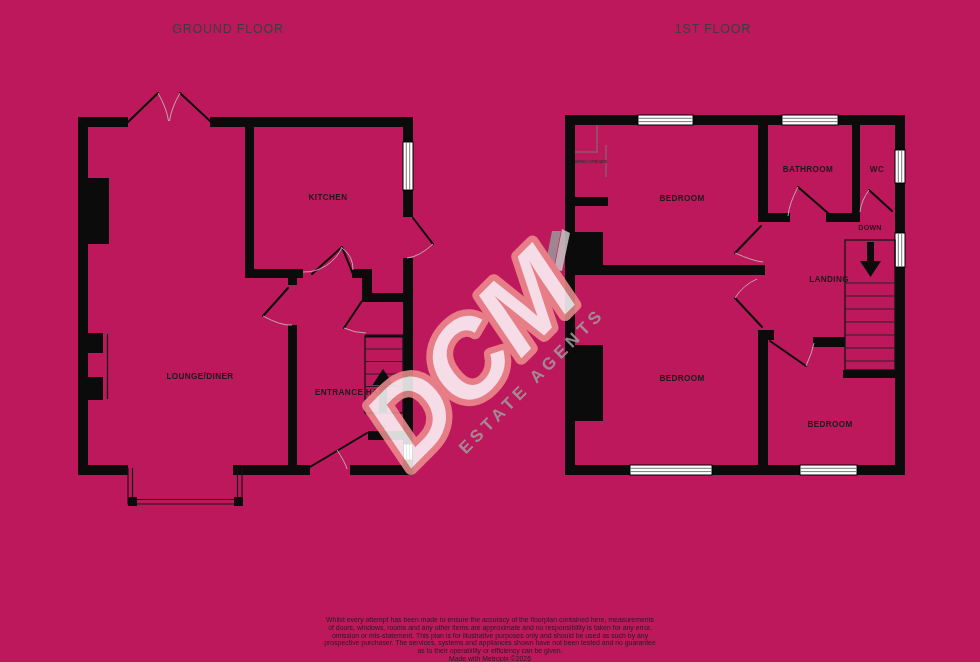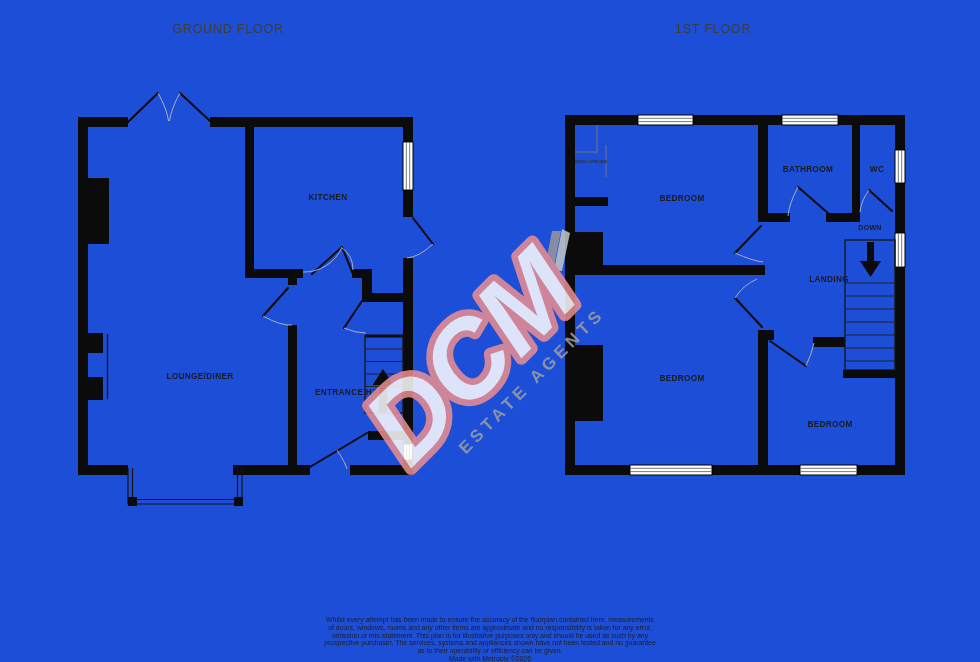--- a/index.html
+++ b/index.html
@@ -1,16 +1,16 @@
 <!DOCTYPE html>
 <html><head>
 <meta charset="utf-8">
 <style>
   html,body{margin:0;padding:0;background:#fff;}
-  #page{position:relative;width:980px;height:662px;background:#1d4ed8;overflow:hidden;}
+  #page{position:relative;width:980px;height:662px;background:#be185d;overflow:hidden;}
   svg{position:absolute;left:0;top:0;}
   text{font-family:"Liberation Sans",sans-serif;text-anchor:middle;}
   .t-title{font-size:12.5px;fill:#3d3d3d;letter-spacing:.8px;}
   .t-room{font-size:8.2px;font-weight:bold;fill:#1b1b1b;letter-spacing:.35px;}
   .t-dir{font-size:7px;font-weight:600;fill:#1b1b1b;letter-spacing:.3px;}
   .t-tiny{font-size:3.4px;font-weight:bold;fill:#333;}
   .t-disc{font-size:6.9px;fill:#1f1f1f;}
   .wall{fill:#0b0b0b;}
   .leaf{stroke:#0b0b0b;stroke-width:2;fill:none;stroke-linecap:round;}
   .arc{stroke:#b9b9b9;stroke-width:.9;fill:none;}

